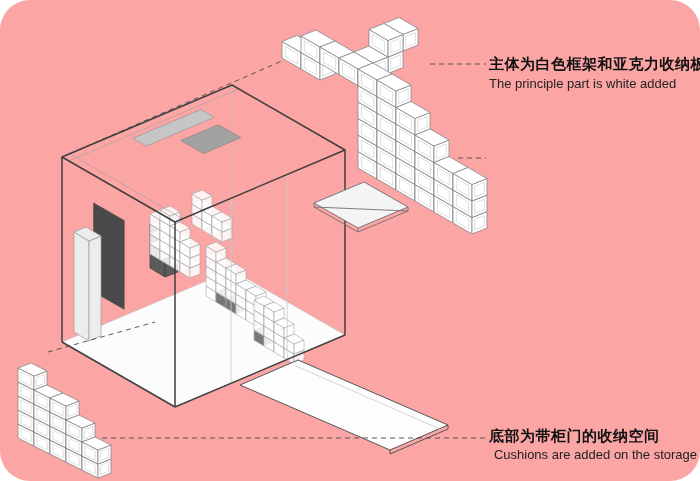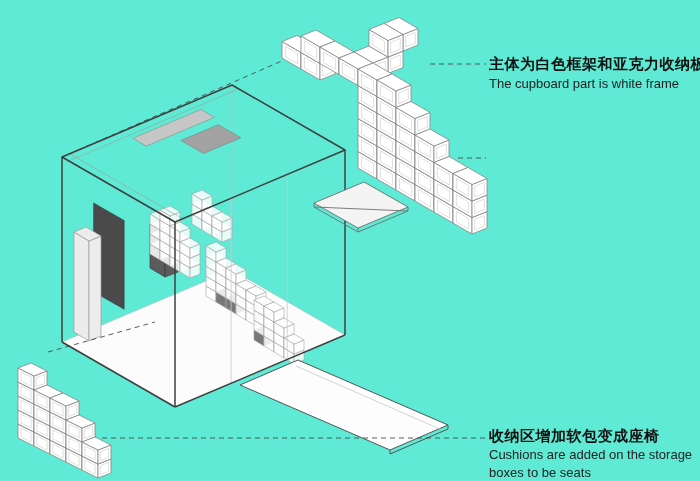--- a/index.html
+++ b/index.html
@@ -1,22 +1,22 @@
 <!DOCTYPE html>
 <html><head>
 <meta charset="utf-8">
 <style>
   html,body{margin:0;padding:0;background:#ffffff;}
-  .stage{position:relative;width:700px;height:481px;background:#5eead4;overflow:hidden;
-         font-family:"Liberation Sans",sans-serif;}
+  .stage{position:relative;width:700px;height:481px;background:#fca5a5;overflow:hidden;
+         font-family:"Liberation Sans",sans-serif;border-radius:30px;}
   .stage svg{position:absolute;left:0;top:0;}
   .annotation{position:absolute;left:489px;width:208px;white-space:nowrap;}
   .zh{font-size:15px;line-height:20px;color:#111;font-weight:600;letter-spacing:.5px;}
   .en{font-size:13px;line-height:19.5px;color:#222;}
-  .annotation.third .en{line-height:18px;}
+  .annotation.third .en{line-height:18px;text-align:right;}
 </style>
 </head>
 <body>
 
 <div class="stage">
 
   <svg id="diagram" width="700" height="481" viewBox="0 0 700 481">
       <g>
         <path d="M62.0,342.0L232.0,270.0L345.0,335.0L175.0,407.0Z" fill="#fcfcfc" stroke="none" stroke-width="0" stroke-linejoin="round"></path>
         <line x1="62" y1="342" x2="232" y2="270" stroke="#bdbdbd" stroke-width="0.6"></line>
@@ -505,23 +505,22 @@
         <line x1="78" y1="150" x2="284" y2="60" stroke="#4a4a4a" stroke-width="0.9" stroke-dasharray="5,4"></line>
         <line x1="430" y1="64" x2="486" y2="64" stroke="#4a4a4a" stroke-width="0.9" stroke-dasharray="5,4"></line>
         <line x1="458" y1="158" x2="486" y2="158" stroke="#4a4a4a" stroke-width="0.9" stroke-dasharray="5,4"></line>
         <line x1="102" y1="438" x2="486" y2="438" stroke="#4a4a4a" stroke-width="0.9" stroke-dasharray="5,4"></line>
         <line x1="48" y1="352" x2="155" y2="322" stroke="#4a4a4a" stroke-width="0.9" stroke-dasharray="5,4"></line>
       </g>
     </svg>
 
   <div class="annotation" style="top:54px">
     <div class="zh">主体为白色框架和亚克力收纳板</div>
-    <div class="en">The cupboard part is white frame</div>
+    <div class="en">The principle part is white added</div>
   </div>
 
 
   <div class="annotation third" style="top:426px">
-    <div class="zh">收纳区增加软包变成座椅</div>
+    <div class="zh">底部为带柜门的收纳空间</div>
     <div class="en">Cushions are added on the storage</div>
-    <div class="en">boxes to be seats</div>
   </div>
 
 </div>
 
 </body></html>

